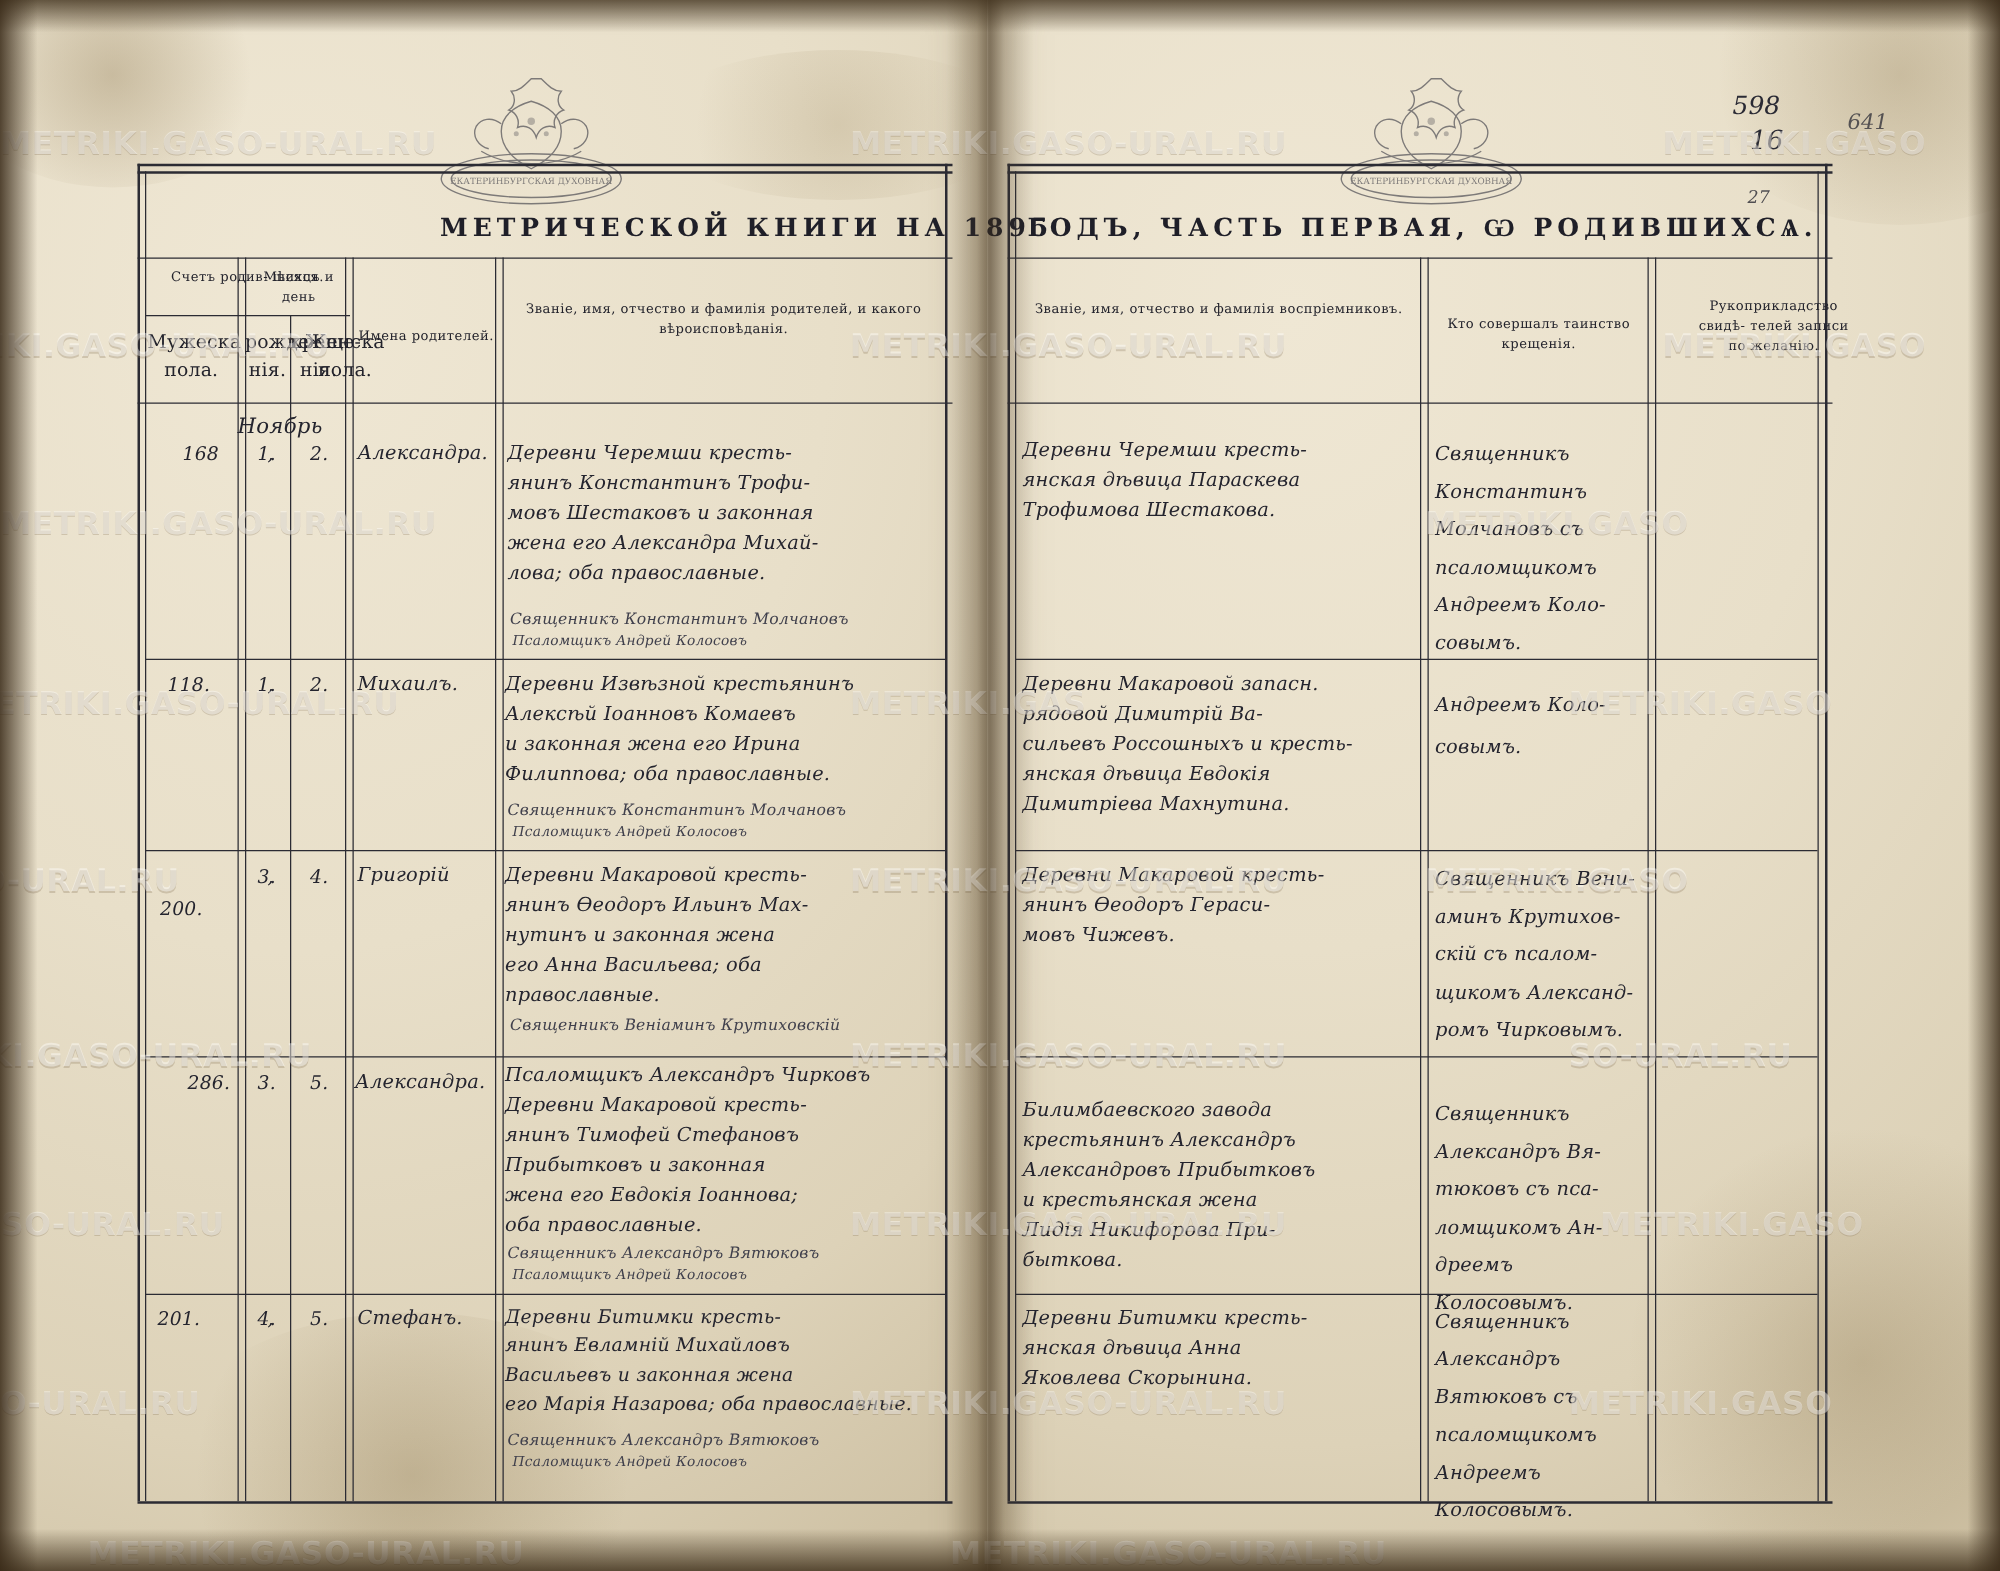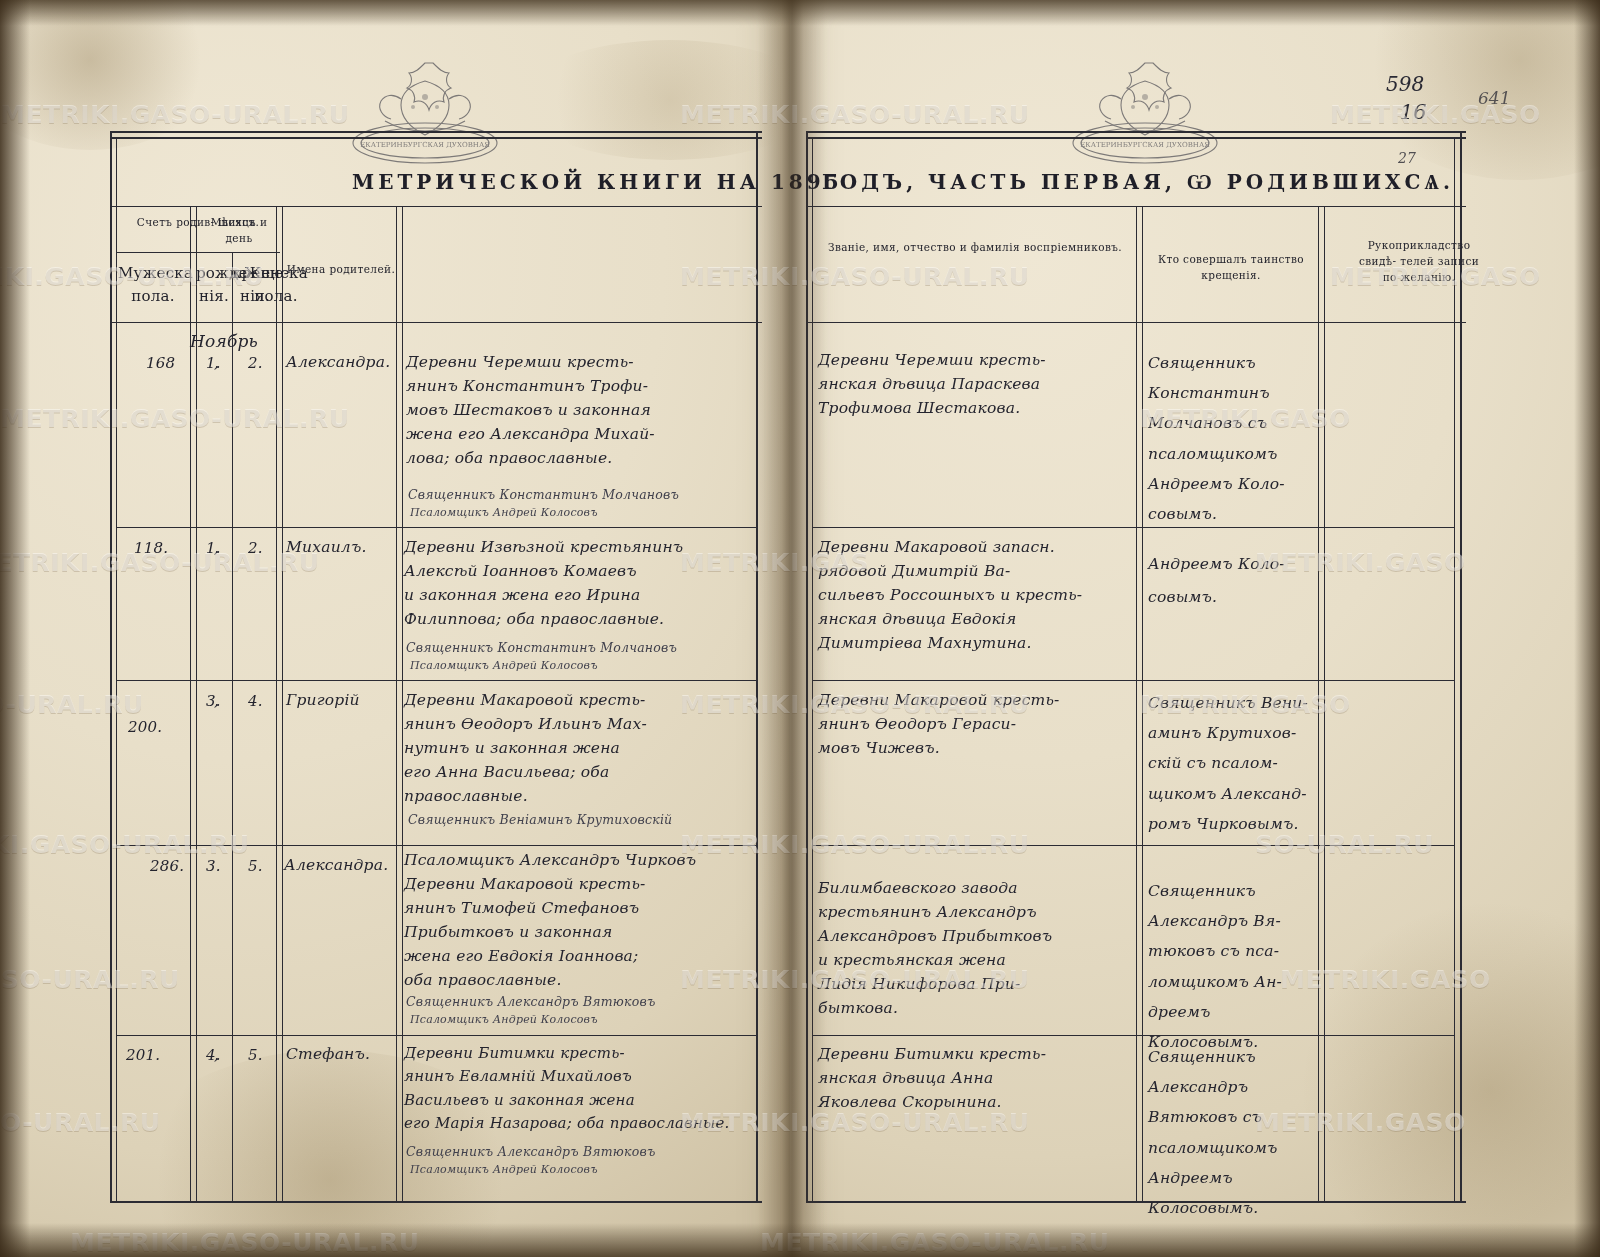--- a/index.html
+++ b/index.html
@@ -239,20 +239,22 @@
 пола.</div>
 
   <div class="colhead" style="left:198px;top:215px;width:82px;">Мѣсяцъ
 и день</div>
   <div class="colhead small" style="left:196px;top:262px;width:36px;">рожде-
 нія.</div>
   <div class="colhead small" style="left:232px;top:262px;width:46px;">креще-
 нія.</div>
 
   <div class="colhead" style="left:284px;top:262px;width:114px;">Имена родителей.</div>
+  <div class="colhead" style="left:406px;top:240px;width:346px;">Званіе, имя, отчество и фамилія родителей, и какого
+вѣроисповѣданія.</div>
 
   <div class="colhead" style="left:818px;top:240px;width:314px;">Званіе, имя, отчество и фамилія
 воспріемниковъ.</div>
   <div class="colhead" style="left:1146px;top:252px;width:170px;">Кто совершалъ таинство
 крещенія.</div>
   <div class="colhead" style="left:1328px;top:238px;width:126px;margin-left:28px;">Рукоприкладство свидѣ-
 телей записи по желанію.</div>
 
   <div class="hw" style="left:190px;top:328px;font-size:17px;">Ноябрь</div>
 

